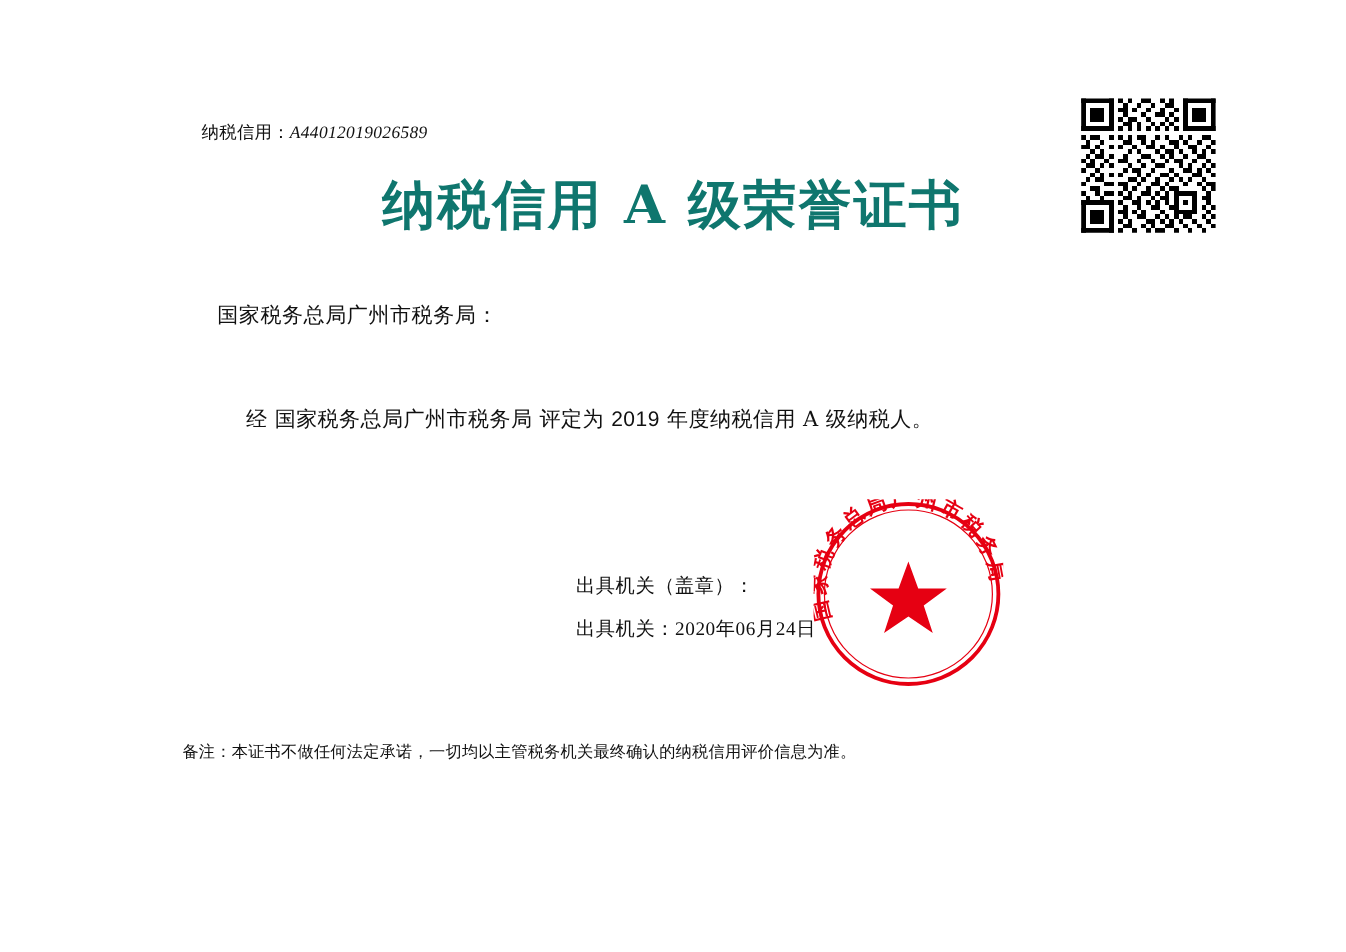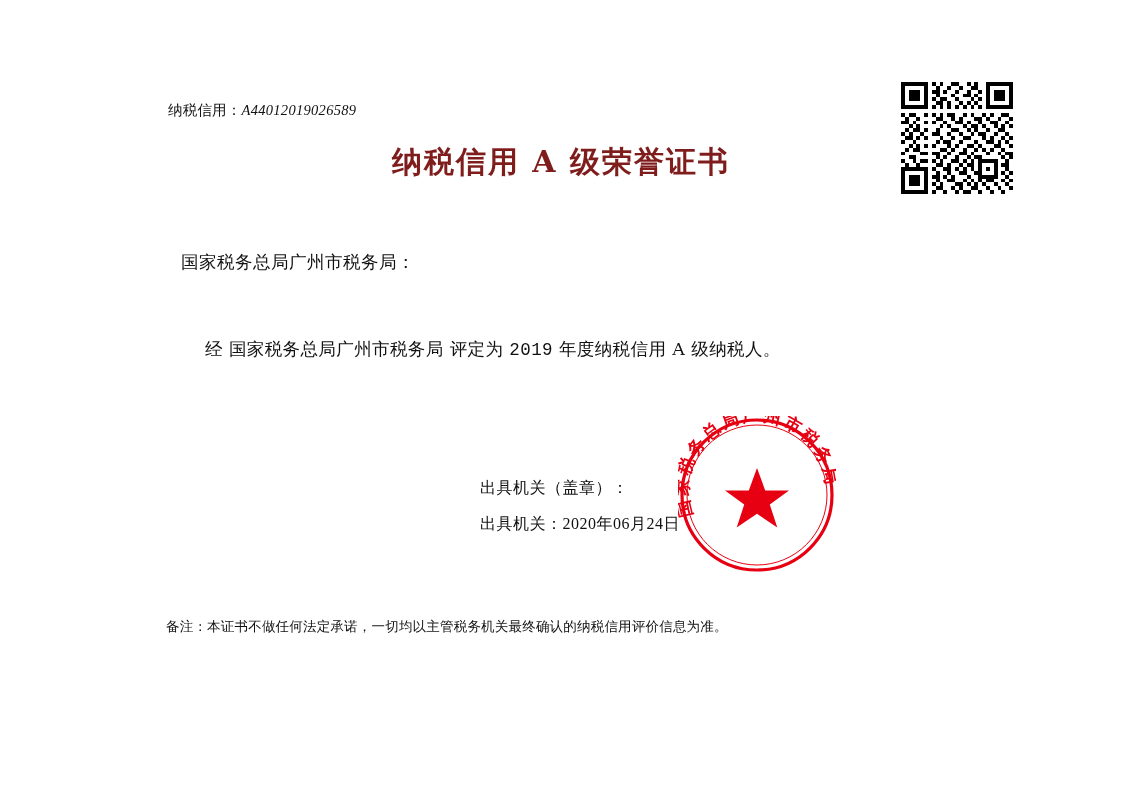--- a/index.html
+++ b/index.html
@@ -50,24 +50,24 @@
   .qr svg { display: block; }
 
   
   .title {
     position: absolute;
     left: 0;
     right: 0;
     top: 142px;
     text-align: center;
     font-family: "DejaVu Serif", serif;
-    font-size: 30px;
+    font-size: 44px;
     font-weight: bold;
     letter-spacing: 2px;
-    color: #7f1d1d;
+    color: #0f766e;
   }
 
   
   .salutation {
     position: absolute;
     left: 181px;
     top: 250px;
     font-family: "DejaVu Serif", serif;
     font-size: 17.5px;
     letter-spacing: 0.5px;
@@ -77,21 +77,21 @@
   .body-line {
     position: absolute;
     left: 205px;
     top: 337px;
     font-family: "DejaVu Serif", serif;
     font-size: 17.5px;
     letter-spacing: 0.4px;
     white-space: nowrap;
   }
   .body-line .num {
-    font-family: Liberation Mono, monospace;
+    font-family: Liberation Sans, sans-serif;
   }
 
   
   .issuer-block {
     position: absolute;
     left: 480px;
     top: 470px;
     font-family: "DejaVu Serif", serif;
     font-size: 16px;
     line-height: 36px;
@@ -109,21 +109,21 @@
     top: 416px;
     width: 158px;
     height: 158px;
     pointer-events: none;
   }
   .seal svg { display: block; }
 
   
   .footnote {
     position: absolute;
-    left: 166px;
+    left: 152px;
     top: 618px;
     font-family: Liberation Serif, serif;
     font-size: 13.5px;
     letter-spacing: 0.2px;
     white-space: nowrap;
   }
 </style>
 </head>
 <body>
 

